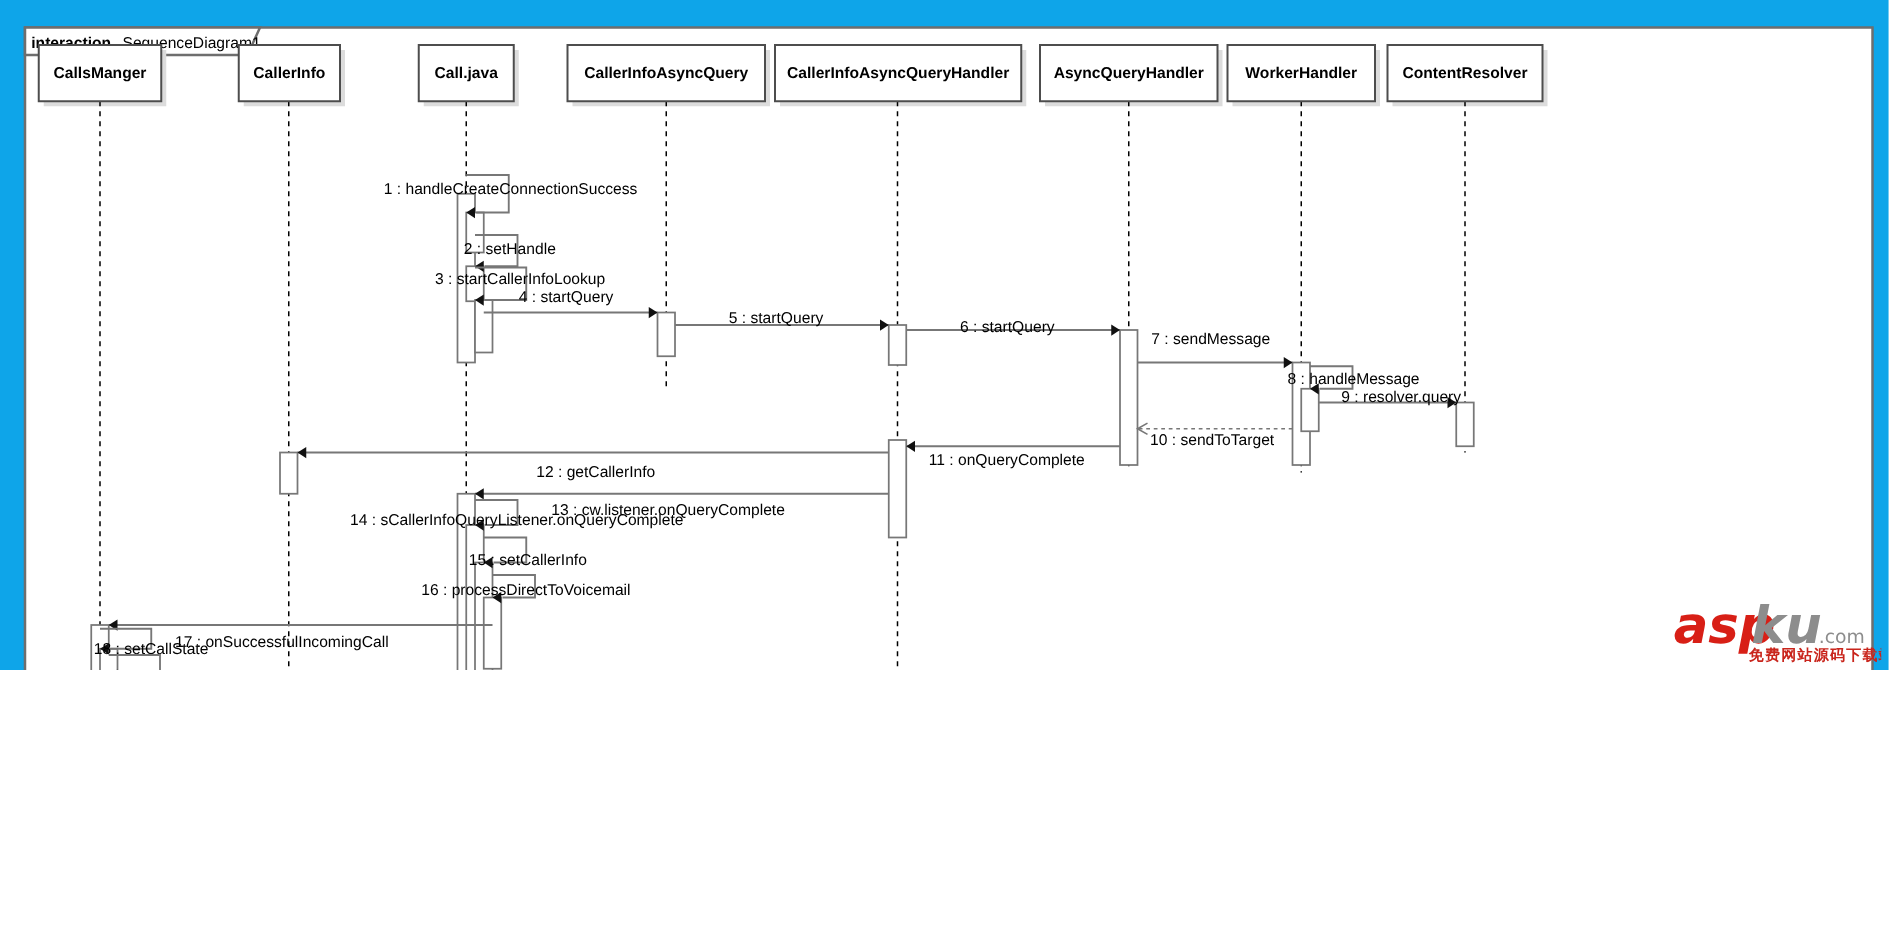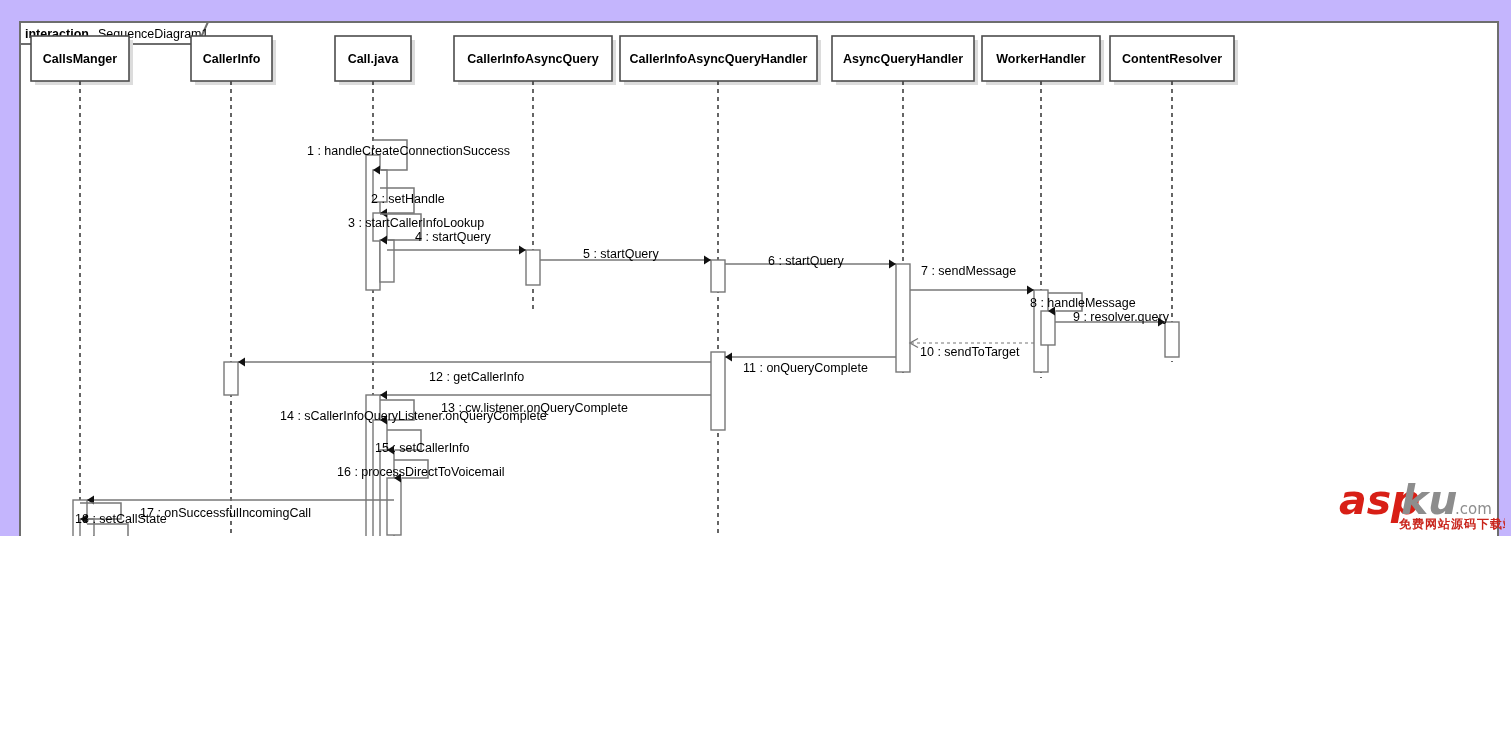--- a/index.html
+++ b/index.html
@@ -7,21 +7,21 @@
     padding: 0;
     background: #ffffff;
   }
   body {
     font-family: "Liberation Sans", sans-serif;
   }
   #canvas {
     position: relative;
     width: 1511px;
     height: 536px;
-    background: #c4b5fd;
+    background: #0ea5e9;
     overflow: hidden;
   }
   svg.diagram {
     position: absolute;
     left: 0;
     top: 0;
     width: 1511px;
     height: 749px;
     shape-rendering: geometricPrecision;
   }

